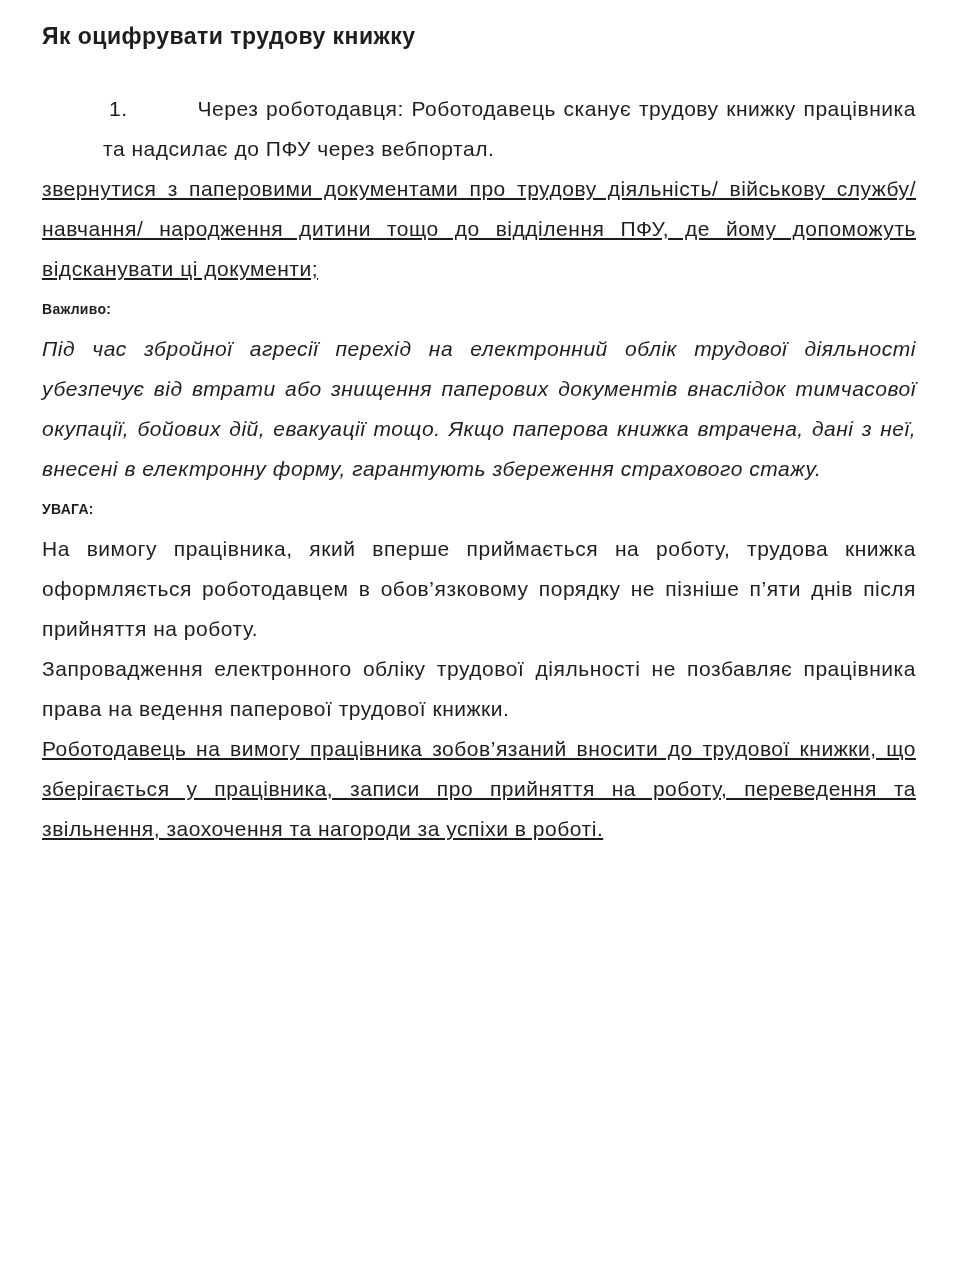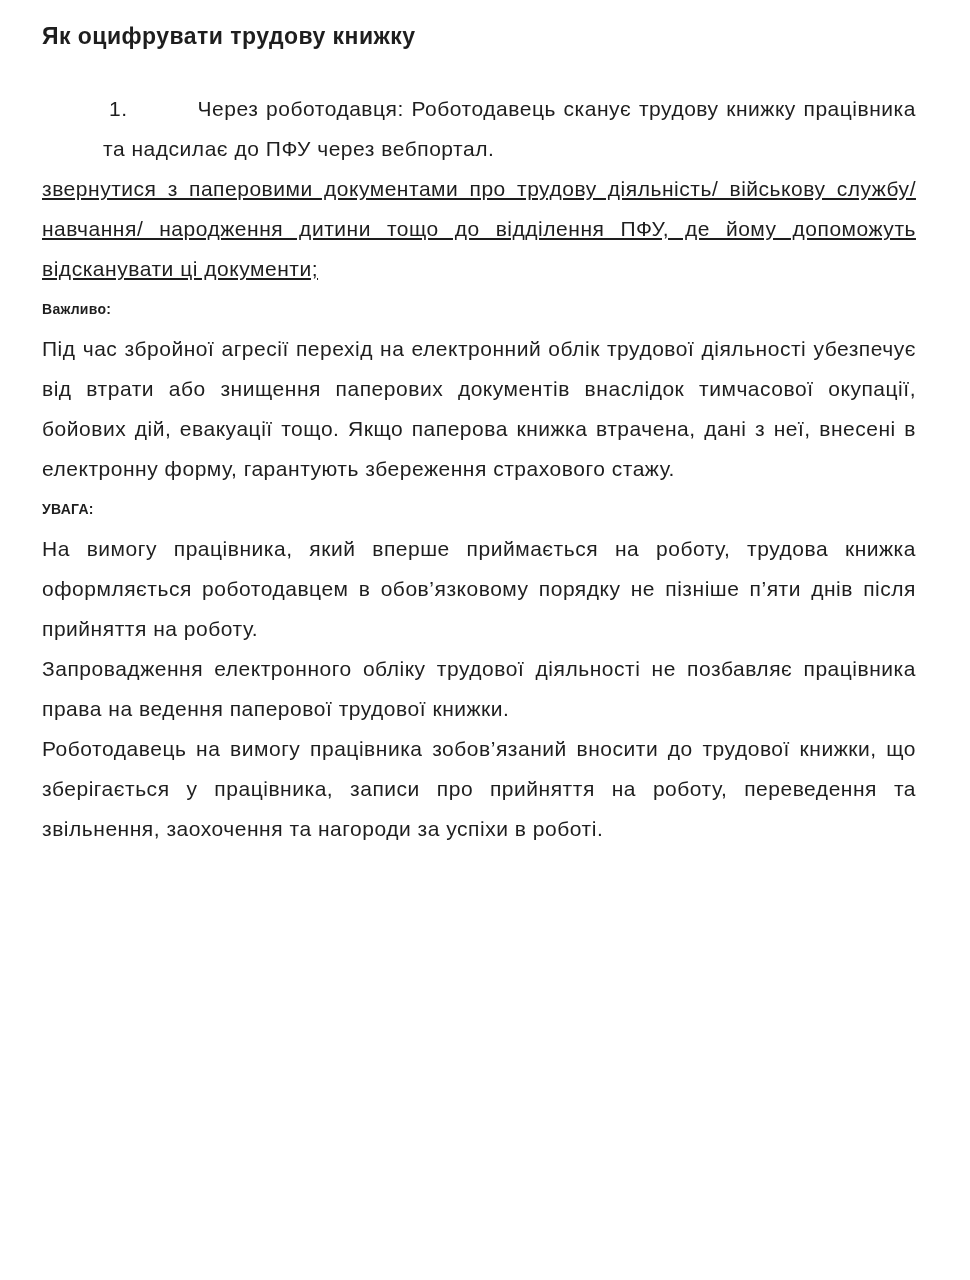--- a/index.html
+++ b/index.html
@@ -54,25 +54,25 @@
   p.para {
     margin: 0;
     text-align: justify;
   }
   
   .mt-item1    { margin-top: 33px; }
   .mt-item2    { margin-top: 25px; }
   .mt-para1    { margin-top: 37px; text-decoration: underline; }
   .mt-para2    { margin-top: 10px; }
   .mt-h-important { margin-top: 9px;  }
-  .mt-para3    { margin-top: 35px; }
+  .mt-para3    { margin-top: 35px; font-style: italic; }
   .mt-h-attention { margin-top: 27px; }
   .mt-para4    { margin-top: 27px; }
   .mt-para5    { margin-top: 33px; }
-  .mt-para6    { margin-top: 32px; }
+  .mt-para6    { margin-top: 32px; text-decoration: underline; }
 </style>
 </head>
 <body>
 
 <main class="page">
 
   <h1 class="doc-title">Як оцифрувати трудову книжку</h1>
 
   <div class="numbered-item mt-item1"><span class="num">1.</span><span class="tab tab-wide"></span><span class="item-label">Через роботодавця:</span> <span>Роботодавець сканує трудову книжку працівника та надсилає до ПФУ через вебпортал.</span></div>
 

